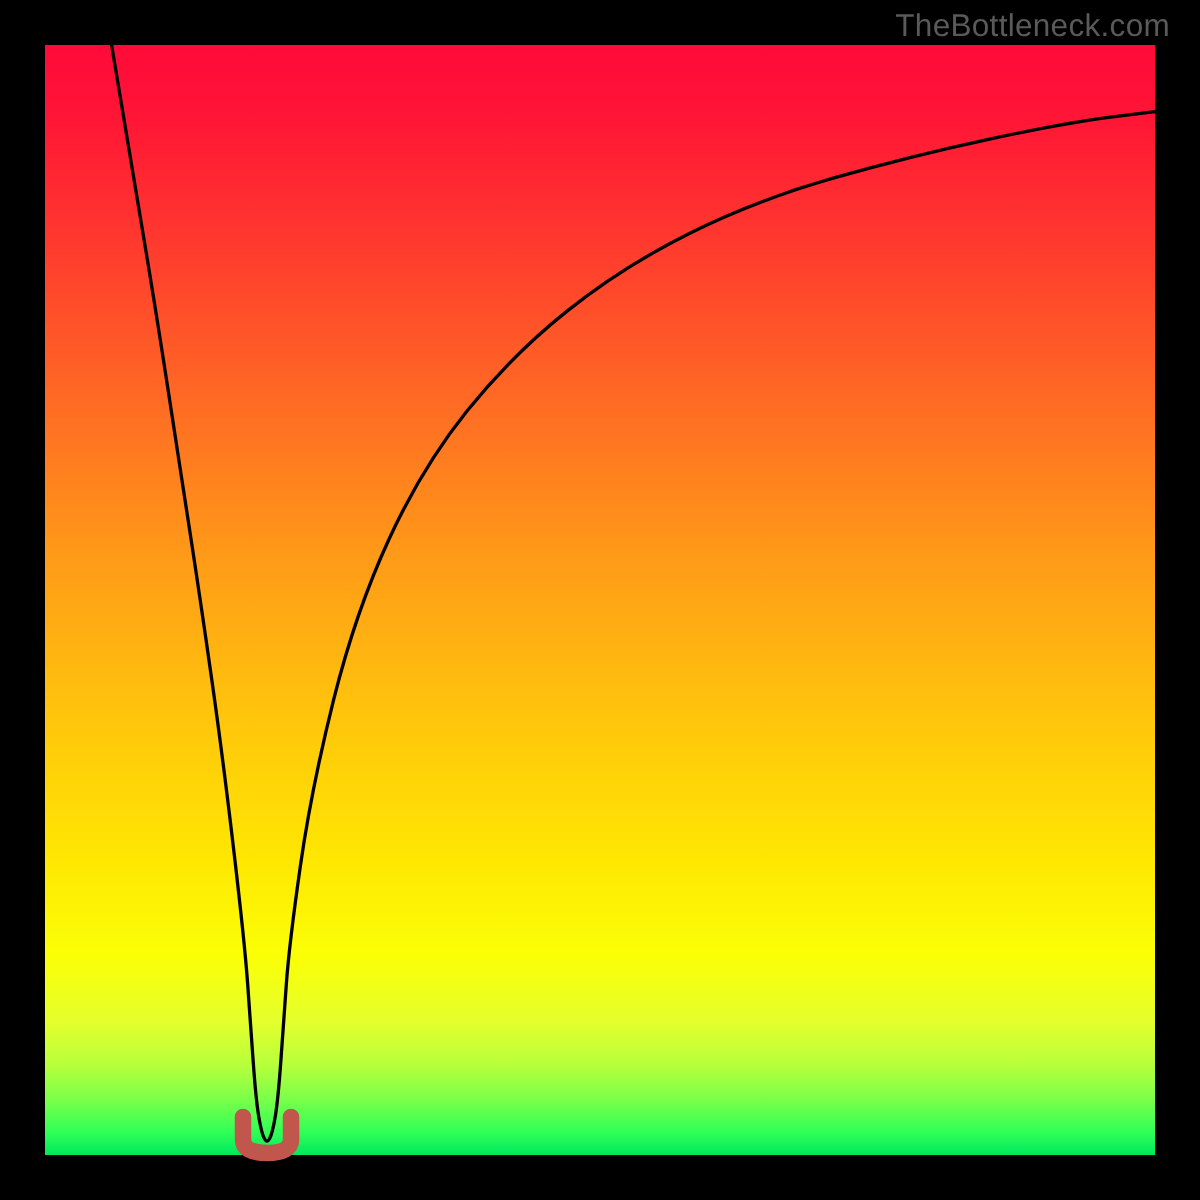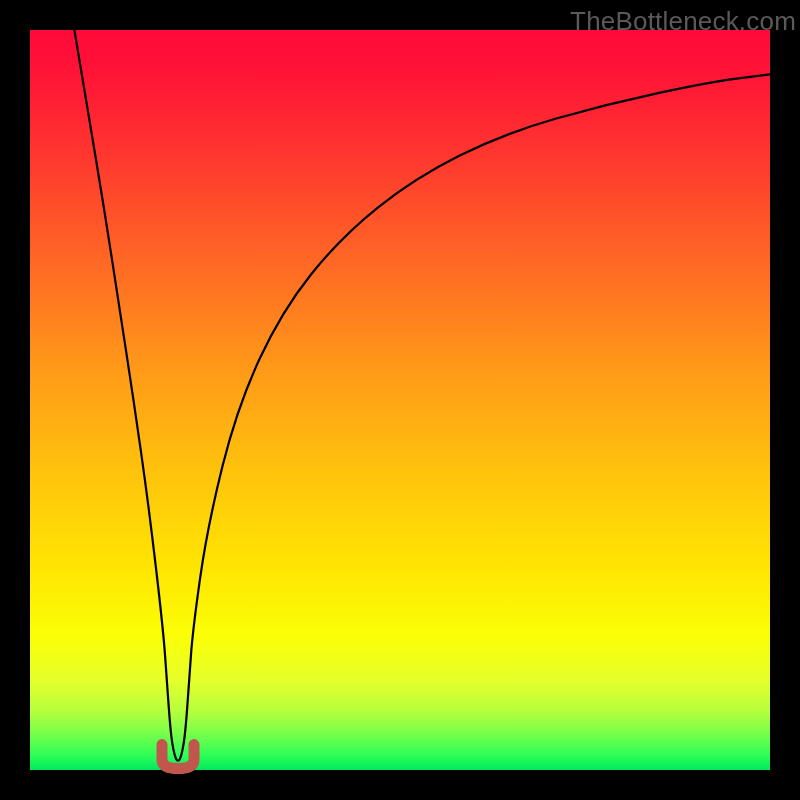--- a/index.html
+++ b/index.html
@@ -37,23 +37,23 @@
       #e4ff2c 88%,
       #b6ff3c 92%,
       #7aff4a 95%,
       #2eff57 98%,
       #00e85e 100%
     );
   }
   .watermark {
     position: absolute;
     top: 6px;
-    right: 4px;
+    right: 20px;
     color: #5a5a5a;
-    font-size: 26px;
+    font-size: 21px;
     font-weight: 400;
     letter-spacing: 0.2px;
     user-select: none;
   }
   svg.curve {
     position: absolute;
     left: 0;
     top: 0;
     width: 740px;
     height: 740px;

